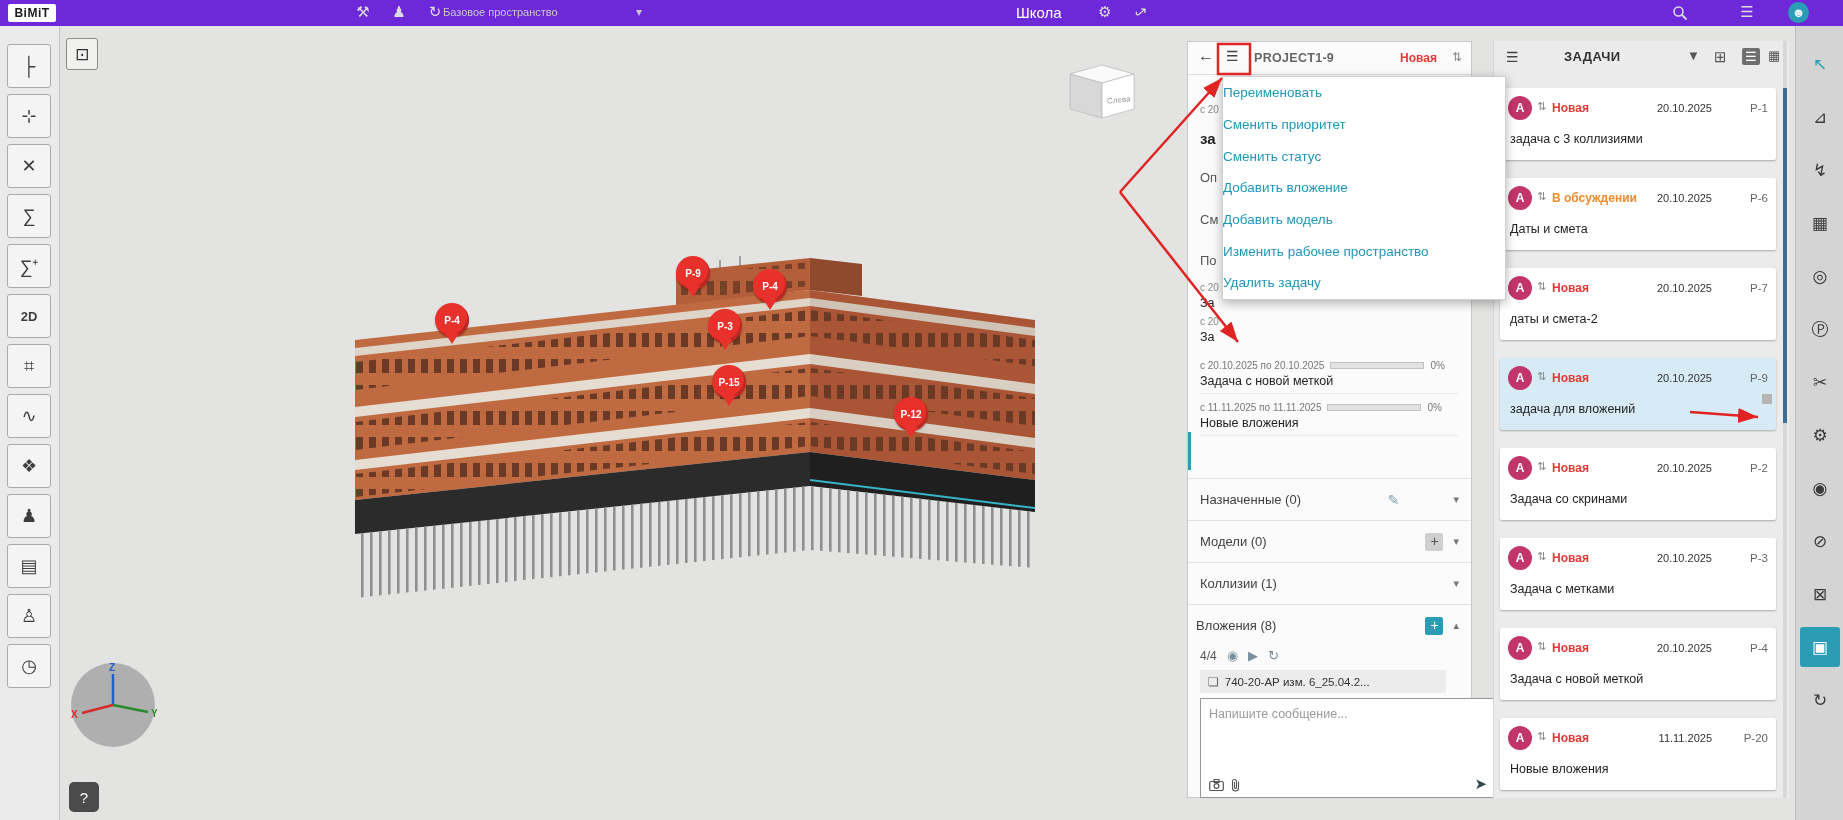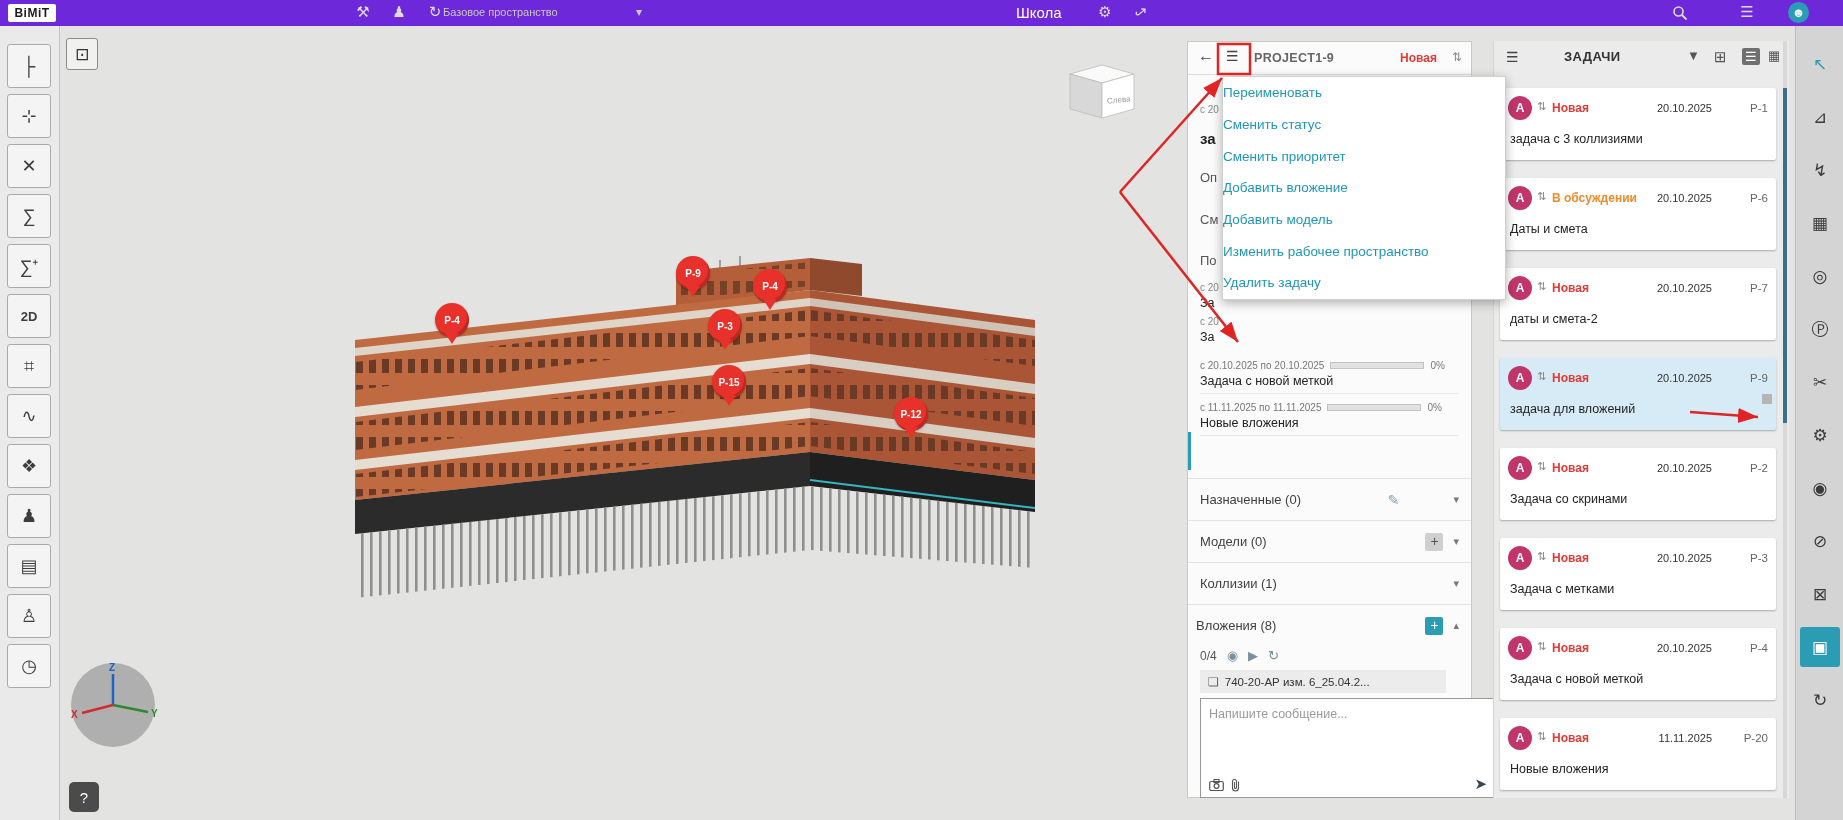--- a/index.html
+++ b/index.html
@@ -341,21 +341,21 @@
     <span class="lbl">Коллизии (1)</span>
     <span class="caret">▾</span>
   </div>
   <div class="sect s3">
     <span class="lbl">Вложения (8)</span>
     <span class="plusbox teal">+</span>
     <span class="caret">▴</span>
   </div>
 
   <div class="counters">
-    <span>0/4</span>
+    <span>4/4</span>
     <span class="cic">◉</span>
     <span class="cic">▶</span>
     <span class="cic">↻</span>
   </div>
 
   <div class="filechip">
     <span class="fic">❏</span>
     <span class="fname">740-20-АР изм. 6_25.04.2...</span>
   </div>
 
@@ -370,22 +370,22 @@
       <svg width="9" height="14" viewBox="0 0 9 14">
           <path d="M7.5 3.5 L7.5 10 a3 3 0 0 1 -6 0 L1.5 3.5 a2 2 0 0 1 4 0 L5.5 9.5 a1 1 0 0 1 -2 0 L3.5 4" fill="none" stroke="#555" stroke-width="1.1"></path>
         </svg>
     </span>
     <span class="send">➤</span>
   </div>
 </section>
 
 <div class="ctx-menu">
   <div class="menu-item">Переименовать</div>
+  <div class="menu-item">Сменить приоритет</div>
   <div class="menu-item">Сменить статус</div>
-  <div class="menu-item">Сменить приоритет</div>
   <div class="menu-item">Добавить вложение</div>
   <div class="menu-item">Добавить модель</div>
   <div class="menu-item">Изменить рабочее пространство</div>
   <div class="menu-item">Удалить задачу</div>
 </div>
 
 <section class="tasks">
   <div class="tasks-header">
     <span class="th-menu">☰</span>
     <span class="th-title">ЗАДАЧИ</span>

